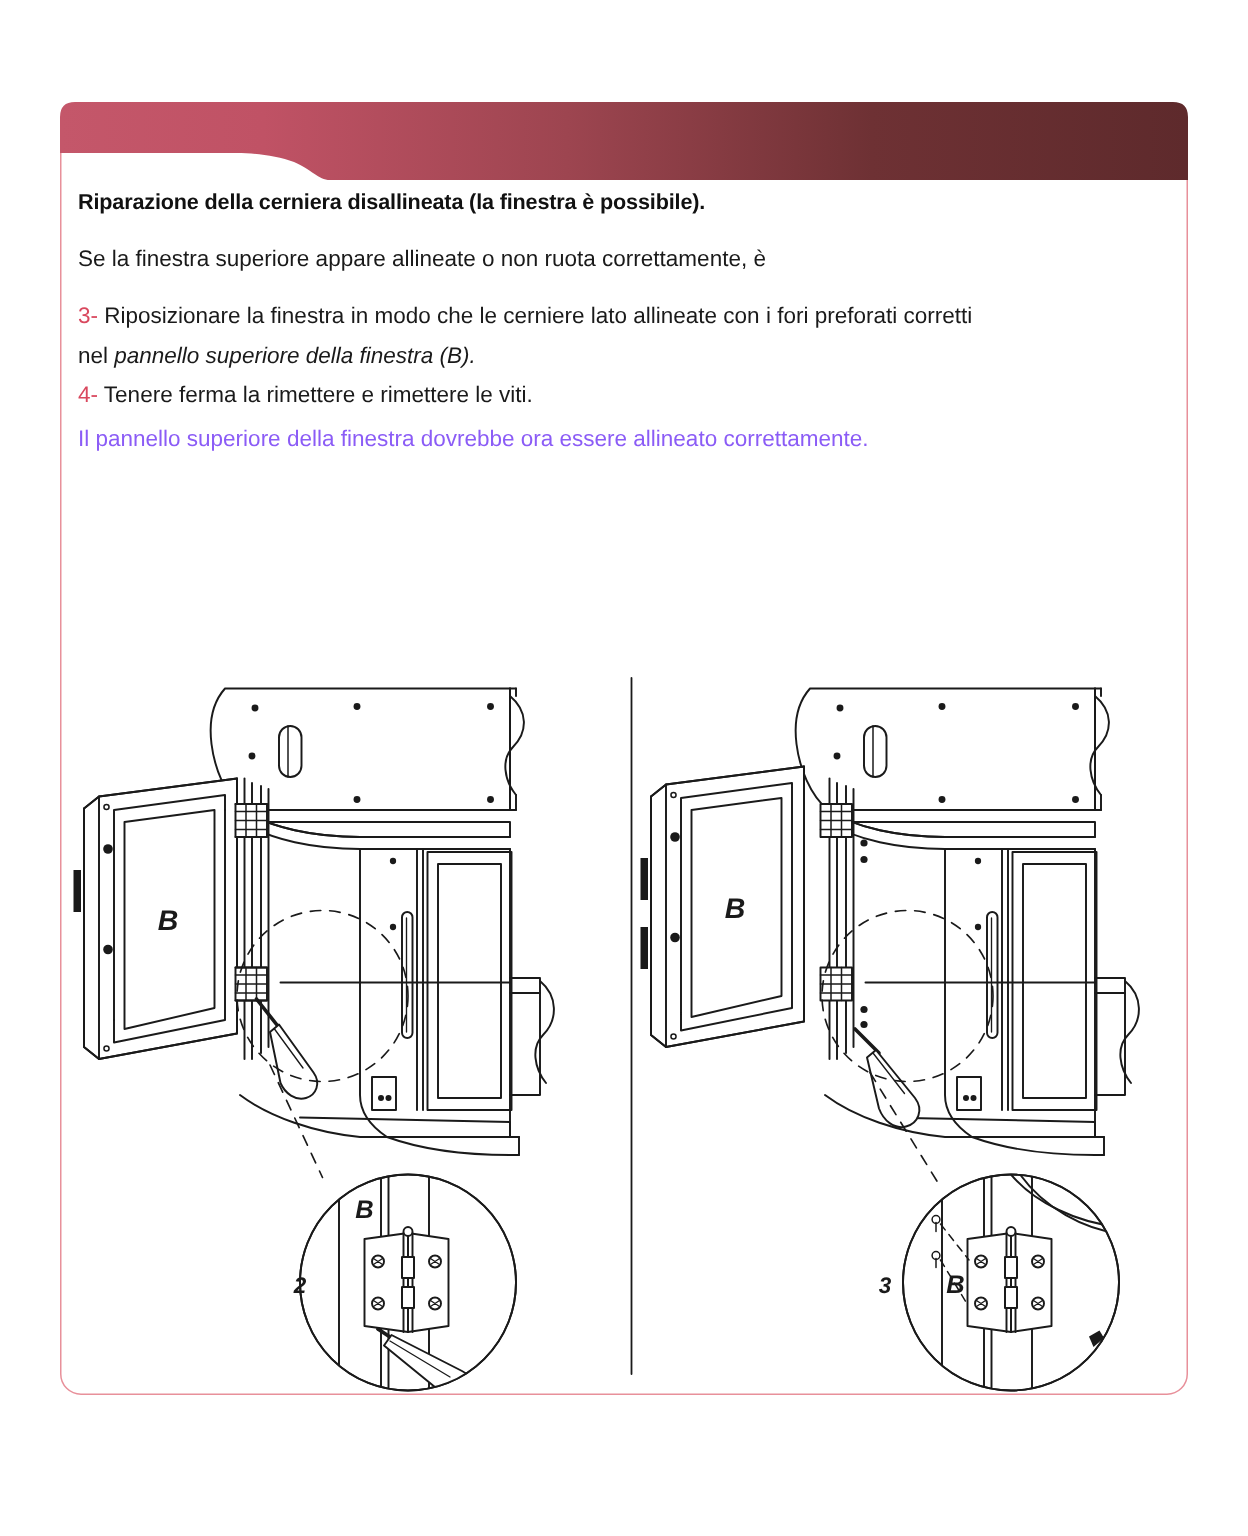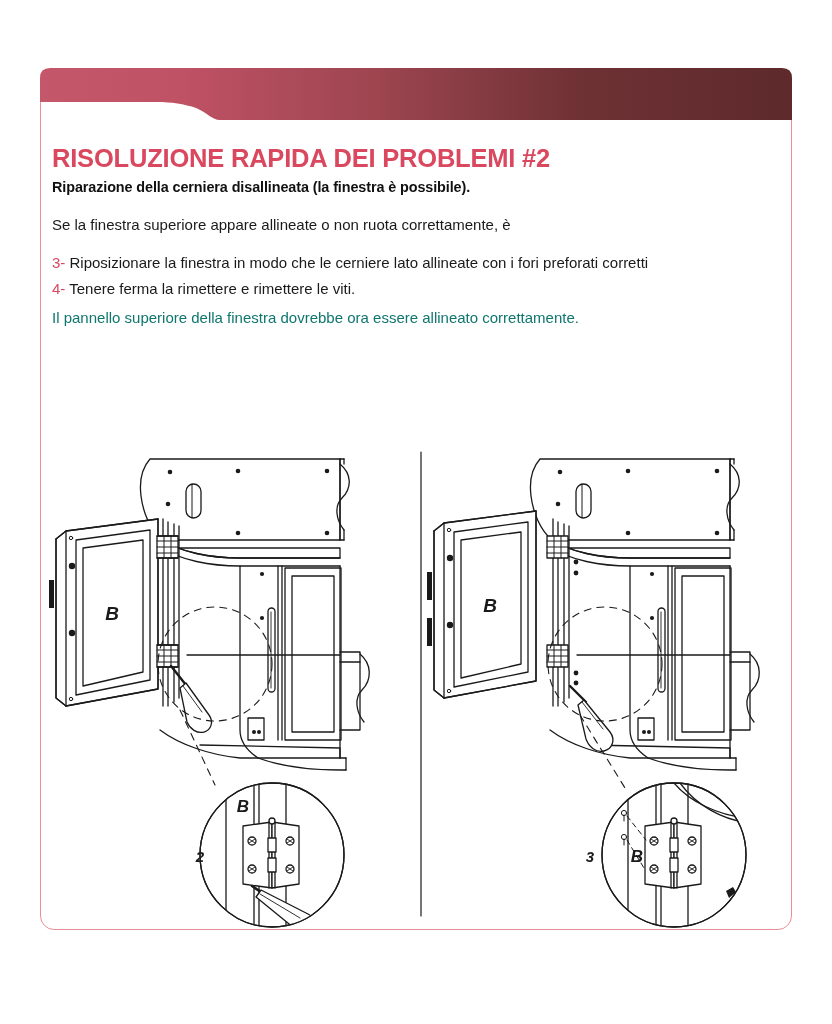--- a/index.html
+++ b/index.html
@@ -82,21 +82,21 @@
   }
   .step-num {
     color: #d9485e;
     font-weight: normal;
   }
   .step em, .italic {
     font-style: italic;
   }
   .closing {
     font-size: 15px;
-    color: #0f766e;
+    color: #8b5cf6;
     line-height: 1.52;
     padding-top: 2px;
   }
   
   .figures {
     position: absolute;
     left: 40px;
     top: 440px;
     width: 752px;
     height: 490px;
@@ -127,28 +127,30 @@
                    L 0,34 Z"></path>
         </clipPath>
       </defs>
       <g clip-path="url(#bannerClip)">
         <rect x="0" y="0" width="752" height="52" fill="url(#bannerGrad)"></rect>
       </g>
     </svg>
   </div>
 
   <div class="content">
-    <h1 class="title">RISOLUZIONE RAPIDA DEI PROBLEMI #2</h1>
     <div class="subtitle">Riparazione della cerniera disallineata (la finestra è possibile).</div>
     <div class="intro">
       <span>Se la finestra superiore appare allineate o non ruota correttamente, è</span><br>
     </div>
     <div class="steps">
       <div class="step">
         <span class="step-num">3-</span><span> Riposizionare la finestra in modo che le cerniere lato allineate con i fori preforati corretti</span>
+      </div>
+      <div class="step">
+        <span>nel </span><span class="italic">pannello superiore della finestra (B).</span>
       </div>
       <div class="step">
         <span class="step-num">4-</span><span> Tenere ferma la rimettere e rimettere le viti.</span>
       </div>
       <div class="closing">Il pannello superiore della finestra dovrebbe ora essere allineato correttamente.</div>
     </div>
   </div>
 
   <div class="figures">
     <svg width="752" height="490" viewBox="0 0 752 490" xmlns="http://www.w3.org/2000/svg">

